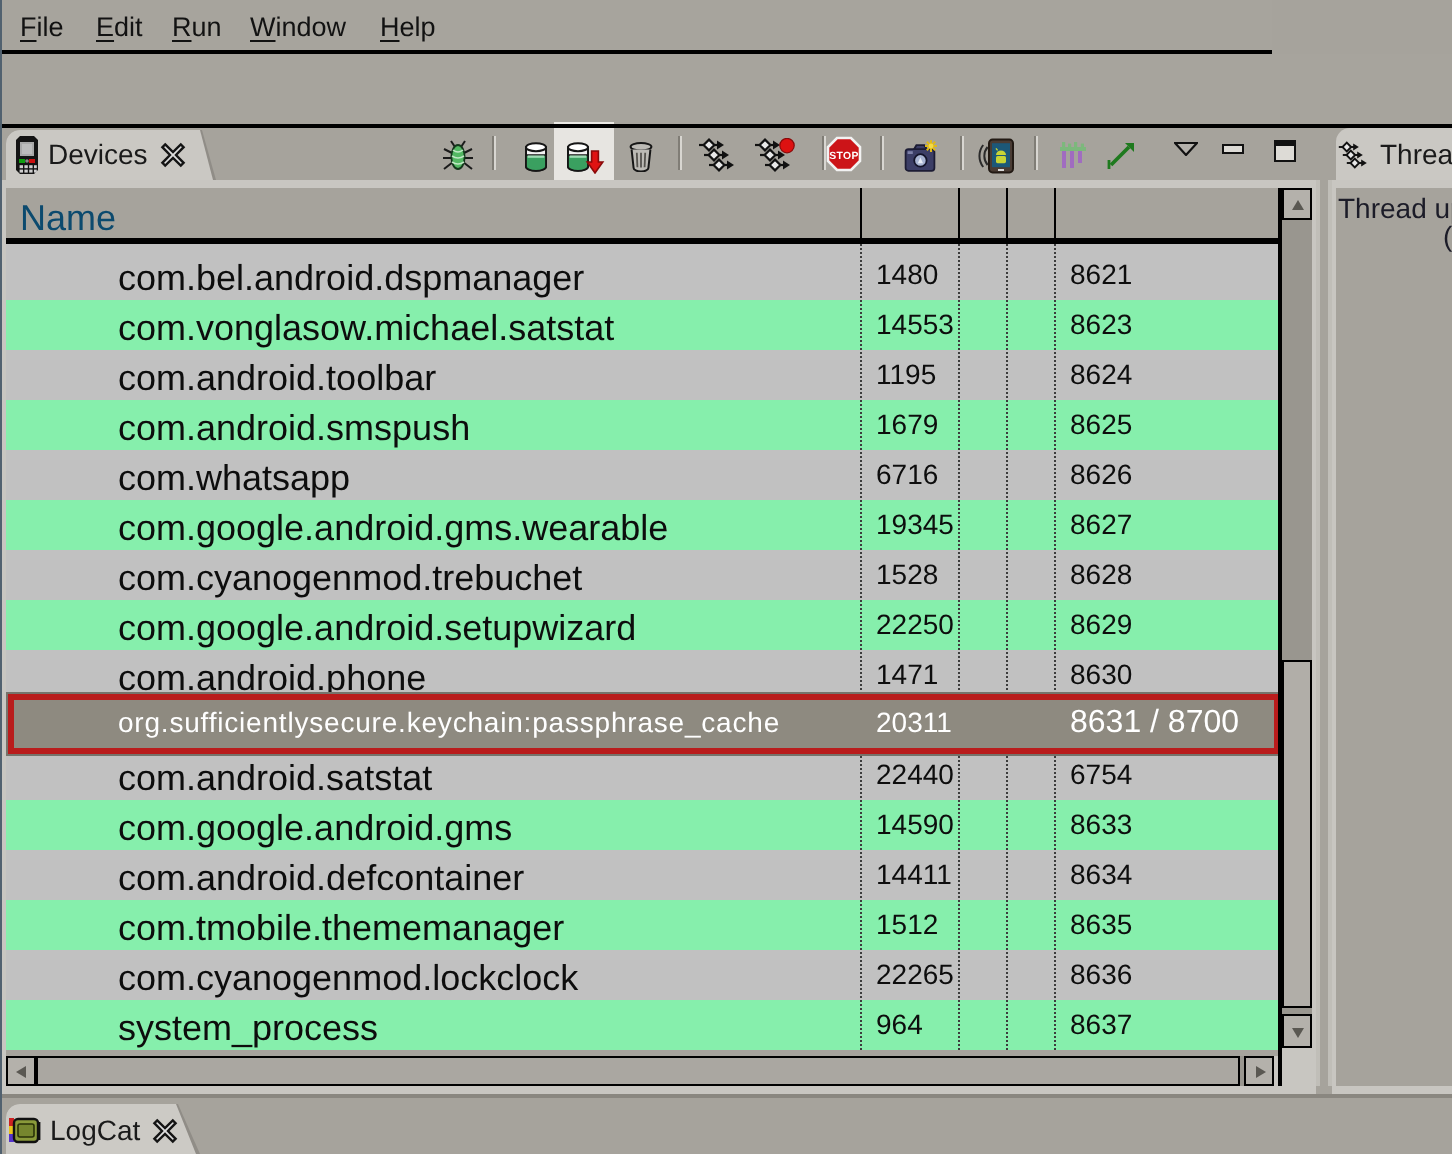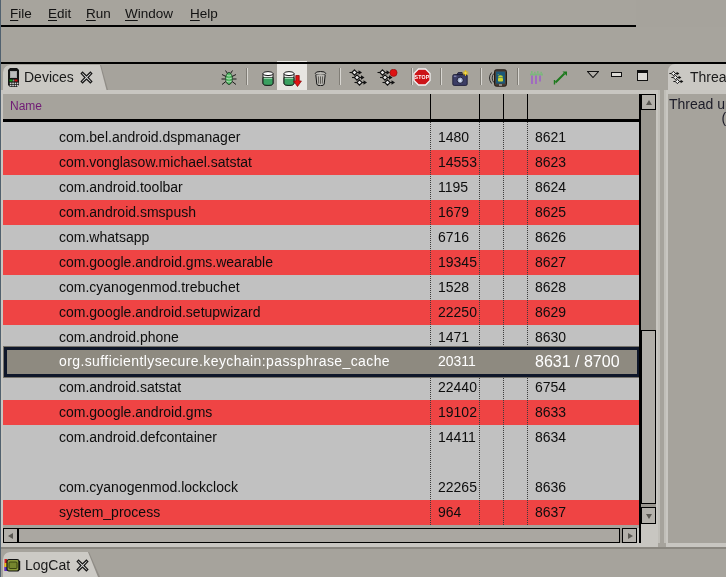--- a/index.html
+++ b/index.html
@@ -17,25 +17,25 @@
 
 #coolbar { left:0; top:27px; width:726px; height:37px; background:#a7a49d; border-bottom:2px solid #000; }
 
 .tabbar { background:#a6a39c; }
 .seltab { background:#cac8c3; border-top-left-radius:7px; }
 .tabtxt { font-size:14px; color:#1a1a1a; }
 
 .tsep { width:2px; height:17px; top:4px; background:linear-gradient(90deg,#807d76 0 1px,#d8d6d1 1px 2px); }
 
 .row { position:absolute; left:0; width:636px; height:25px; }
-.row .nm { position:absolute; left:56px; top:4px; font-size:14px; color:#0d0d0d; }
+.row .nm { position:absolute; left:56px; top:4px; font-size:18px; color:#0d0d0d; }
 .row .pid { position:absolute; left:435px; top:4px; font-size:14px; color:#0d0d0d; }
 .row .prt { position:absolute; left:532px; top:4px; font-size:14px; color:#0d0d0d; }
 .odd { background:#c1c1c1; }
-.even { background:#ef4444; }
+.even { background:#86efac; }
 .dot { position:absolute; top:0; width:1px; height:403px; background:repeating-linear-gradient(180deg,#3c3c3c 0 1px,transparent 1px 2px); }
 
 .sbtn { position:absolute; background:#b4b1ab; border:1px solid #000; }
 </style>
 </head>
 <body>
 <div id="win">
 
   <div class="abs" id="menubar">
     <span style="left:10px"><u>F</u>ile</span>
@@ -222,21 +222,21 @@
       <path d="M0.5 0.5 L11.5 0.5 L6 6.5 z" fill="#b4b1ab" stroke="#111" stroke-width="1.1"></path>
     </svg>
 
     <div class="abs" style="left:611px;top:8px;width:11px;height:5px;border:1px solid #111;background:#dddbd6;"></div>
 
     <div class="abs" style="left:637px;top:6px;width:11px;height:11px;border:1px solid #111;background:#dddbd6;border-top-width:3px;"></div>
 
     <div class="abs" style="left:1px;top:26px;width:657px;height:457px;background:#c8c6c1;"></div>
 
     <div class="abs" style="left:3px;top:30px;width:636px;height:28px;background:#a6a39c;border-bottom:3px solid #000;">
-      <div class="abs" style="left:7px;top:5px;font-size:12px;color:#701a75;">Name</div>
+      <div class="abs" style="left:7px;top:5px;font-size:18px;color:#0c4a6e;">Name</div>
       <div class="abs" style="left:427px;top:0;width:1px;height:25px;background:#000;"></div>
       <div class="abs" style="left:476px;top:0;width:1px;height:25px;background:#000;"></div>
       <div class="abs" style="left:500px;top:0;width:1px;height:25px;background:#000;"></div>
       <div class="abs" style="left:524px;top:0;width:1px;height:25px;background:#000;"></div>
     </div>
 
     <div class="abs" id="tbody" style="left:3px;top:58px;width:636px;height:403px;background:#c1c1c1;">
       <div class="row odd" style="top:3px">
           <span class="nm">com.bel.android.dspmanager</span>
           <span class="pid">1480</span>
@@ -283,45 +283,50 @@
           <span class="prt">8630</span>
         </div>
       <div class="row even" style="top:228px"></div>
       <div class="row odd" style="top:253px">
           <span class="nm">com.android.satstat</span>
           <span class="pid">22440</span>
           <span class="prt">6754</span>
         </div>
       <div class="row even" style="top:278px">
           <span class="nm">com.google.android.gms</span>
-          <span class="pid">19102</span>
+          <span class="pid">14590</span>
           <span class="prt">8633</span>
         </div>
       <div class="row odd" style="top:303px">
           <span class="nm">com.android.defcontainer</span>
           <span class="pid">14411</span>
           <span class="prt">8634</span>
         </div>
+      <div class="row even" style="top:328px">
+          <span class="nm">com.tmobile.thememanager</span>
+          <span class="pid">1512</span>
+          <span class="prt">8635</span>
+        </div>
       <div class="row odd" style="top:353px">
           <span class="nm">com.cyanogenmod.lockclock</span>
           <span class="pid">22265</span>
           <span class="prt">8636</span>
         </div>
       <div class="row even" style="top:378px">
           <span class="nm">system_process</span>
           <span class="pid">964</span>
           <span class="prt">8637</span>
         </div>
 
       <div class="dot" style="left:427px"></div>
       <div class="dot" style="left:476px"></div>
       <div class="dot" style="left:500px"></div>
       <div class="dot" style="left:524px"></div>
 
-      <div class="abs" style="left:1px;top:225px;width:636px;height:30px;background:#8e8a80;border:3px solid #0f172a;outline:1px solid #76736b;">
+      <div class="abs" style="left:1px;top:225px;width:636px;height:30px;background:#8e8a80;border:3px solid #b91c1c;outline:1px solid #76736b;">
         <span class="abs" style="left:52px;top:3px;font-size:14px;letter-spacing:0.4px;color:#fff;">org.sufficientlysecure.keychain:passphrase_cache</span>
         <span class="abs" style="left:431px;top:3px;font-size:14px;color:#fff;">20311</span>
         <span class="abs" style="left:528px;top:3px;font-size:16px;color:#fff;">8631 / 8700</span>
       </div>
     </div>
 
     <div class="abs" style="left:639px;top:30px;width:2px;height:449px;background:#000;"></div>
 
     <div class="abs" style="left:641px;top:30px;width:15px;height:430px;background:#99968f;">
       <div class="sbtn" style="left:0;top:0;width:15px;height:16px;">

